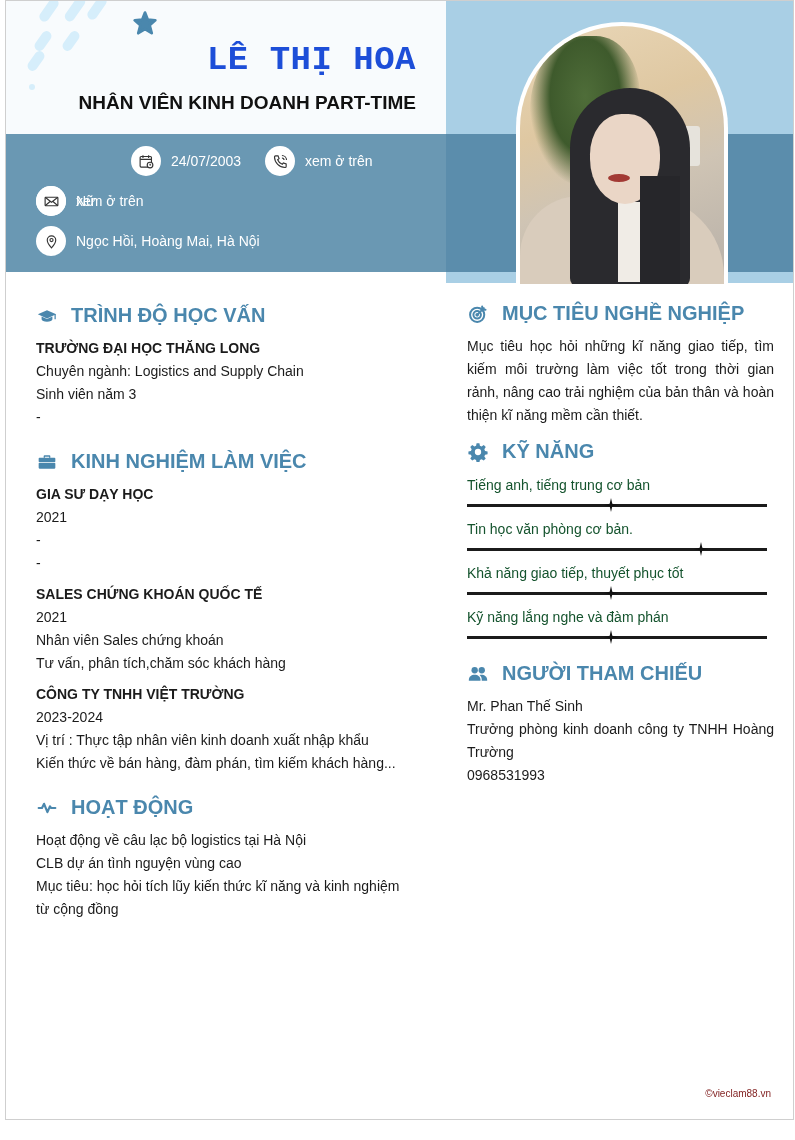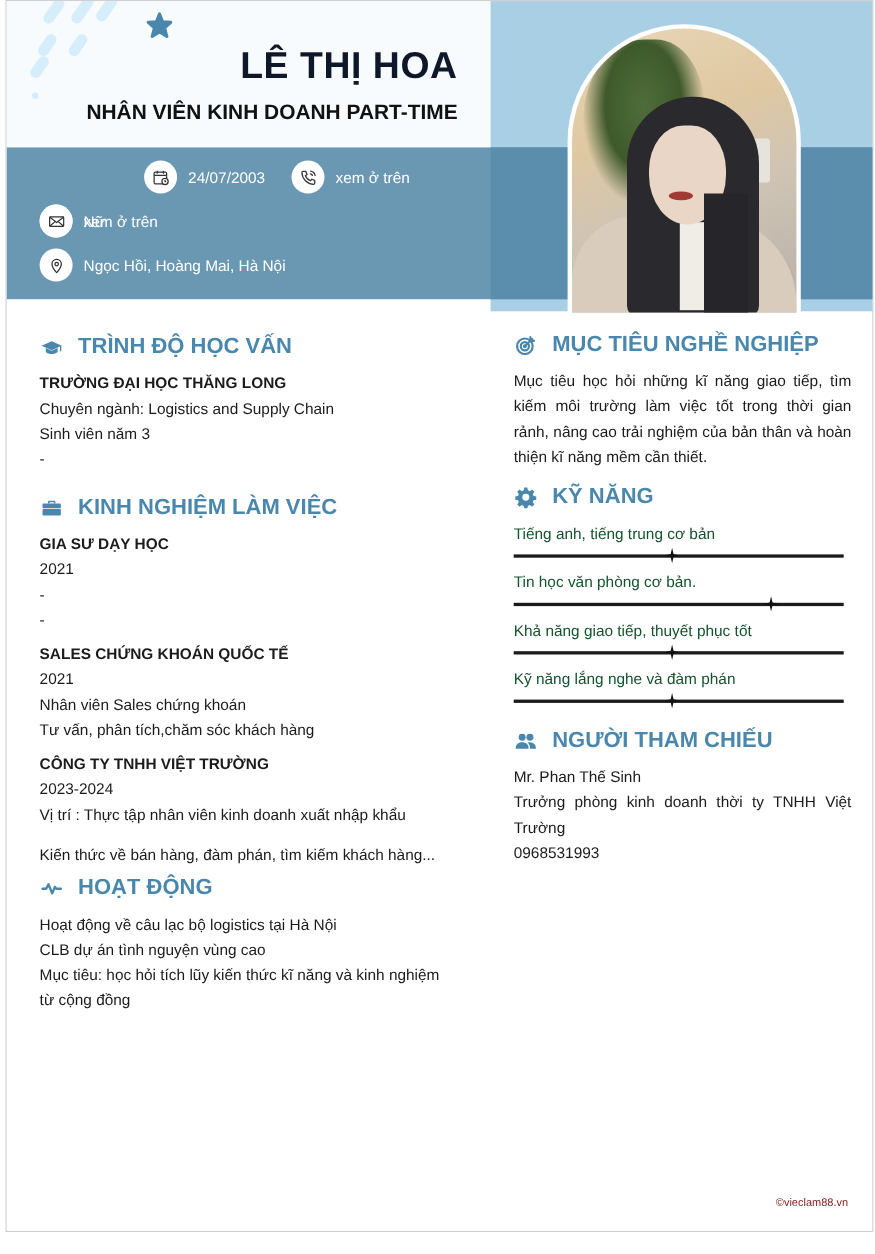--- a/index.html
+++ b/index.html
@@ -12,21 +12,21 @@
   
   .hdr-left { position: absolute; left: 0; top: 0; width: 440px; height: 133px; background: #f8fbfd; }
   .hdr-right { position: absolute; left: 440px; top: 0; width: 349px; height: 282px; background: #a9cfe5; }
   .band { position: absolute; left: 0; top: 133px; width: 789px; height: 138px; background: #6a98b3; }
   .band-right { position: absolute; left: 440px; top: 133px; width: 349px; height: 138px; background: #5b8dac; }
 
   .deco { position: absolute; border-radius: 6px; background: #d6eefb; transform: rotate(35deg); }
   .dot { position: absolute; width: 6px; height: 6px; border-radius: 50%; background: #d6eefb; }
   .star { position: absolute; left: 126px; top: 10px; width: 26px; height: 26px; }
 
-  .name { position: absolute; right: 377px; top: 40px; font-size: 34px; font-weight: bold; color: #0f172a; letter-spacing: 0.5px; white-space: nowrap; }
+  .name { position: absolute; right: 377px; top: 40px; font-size: 34px; font-weight: bold; color: #1d4ed8; letter-spacing: 0.5px; white-space: nowrap; font-family: Liberation Mono, monospace; }
   .title { position: absolute; right: 377px; top: 91px; font-size: 19px; font-weight: bold; color: #111; white-space: nowrap; }
 
   .info { position: absolute; display: flex; align-items: center; color: #fff; font-size: 14px; white-space: nowrap; }
   .info .ic { width: 30px; height: 30px; border-radius: 50%; background: #fff; display: flex; align-items: center; justify-content: center; margin-right: 10px; }
   .info .ic svg { width: 17px; height: 17px; }
 
   .photo { position: absolute; left: 510px; top: 21px; width: 212px; height: 262px; background: #fff;
            border-radius: 106px 106px 0 0; padding: 4px 4px 0 4px; }
   .photo-inner { width: 100%; height: 100%; border-radius: 102px 102px 0 0; overflow: hidden; position: relative;
       background: linear-gradient(160deg, #e9d7b8 0%, #dfc8a2 35%, #cfc4b4 60%, #b7b0a8 100%); }
@@ -172,21 +172,21 @@
   <div class="txt" style="left:30px;top:551px;">-</div>
 
   <div class="txt bold" style="left:30px;top:582px;">SALES CHỨNG KHOÁN QUỐC TẾ</div>
   <div class="txt" style="left:30px;top:605px;">2021</div>
   <div class="txt" style="left:30px;top:628px;">Nhân viên Sales chứng khoán</div>
   <div class="txt" style="left:30px;top:651px;">Tư vấn, phân tích,chăm sóc khách hàng</div>
 
   <div class="txt bold" style="left:30px;top:682px;">CÔNG TY TNHH VIỆT TRƯỜNG</div>
   <div class="txt" style="left:30px;top:705px;">2023-2024</div>
   <div class="txt" style="left:30px;top:728px;text-align:right;">Vị trí : Thực tập nhân viên kinh doanh xuất nhập khẩu</div>
-  <div class="txt" style="left:30px;top:751px;margin-top:14px;">Kiến thức về bán hàng, đàm phán, tìm kiếm khách hàng...</div>
+  <div class="txt" style="left:30px;top:751px;">Kiến thức về bán hàng, đàm phán, tìm kiếm khách hàng...</div>
 
   <div class="sec-h" style="left:30px;top:795px;">
     <span class="sic">
       <svg viewBox="0 0 24 24" fill="none" stroke="#4a87ad" stroke-width="2.6" stroke-linejoin="round" stroke-linecap="round">
           <path d="M2 12h4l2.5-5 4 10 3-7 1.5 2H22"></path>
         </svg>
     </span>
     <span>HOẠT ĐỘNG</span>
   </div>
   <div class="txt" style="left:30px;top:828px;">Hoạt động về câu lạc bộ logistics tại Hà Nội</div>
@@ -248,17 +248,17 @@
       <svg viewBox="0 0 24 24" fill="#4a87ad">
           <circle cx="8" cy="7.5" r="3.8"></circle>
           <circle cx="16.5" cy="7.5" r="3.8"></circle>
           <path d="M1 19c0-3.6 3.1-6 7-6s7 2.4 7 6v1H1z"></path>
           <path d="M16 13c3.9 0 7 2.4 7 6v1h-6.5v-1c0-2.3-1-4.3-2.6-5.7.7-.2 1.4-.3 2.1-.3z"></path>
         </svg>
     </span>
     <span>NGƯỜI THAM CHIẾU</span>
   </div>
   <div class="txt" style="left:461px;top:694px;">Mr. Phan Thế Sinh</div>
-  <div class="txt just" style="left:461px;top:717px;width:307px;">Trưởng phòng kinh doanh thời ty TNHH Việt Trường</div>
+  <div class="txt just" style="left:461px;top:717px;width:307px;">Trưởng phòng kinh doanh công ty TNHH Hoàng Trường</div>
   <div class="txt" style="left:461px;top:763px;">0968531993</div>
 
   <div class="footer">©vieclam88.vn</div>
 </div>
 
 </body></html>

